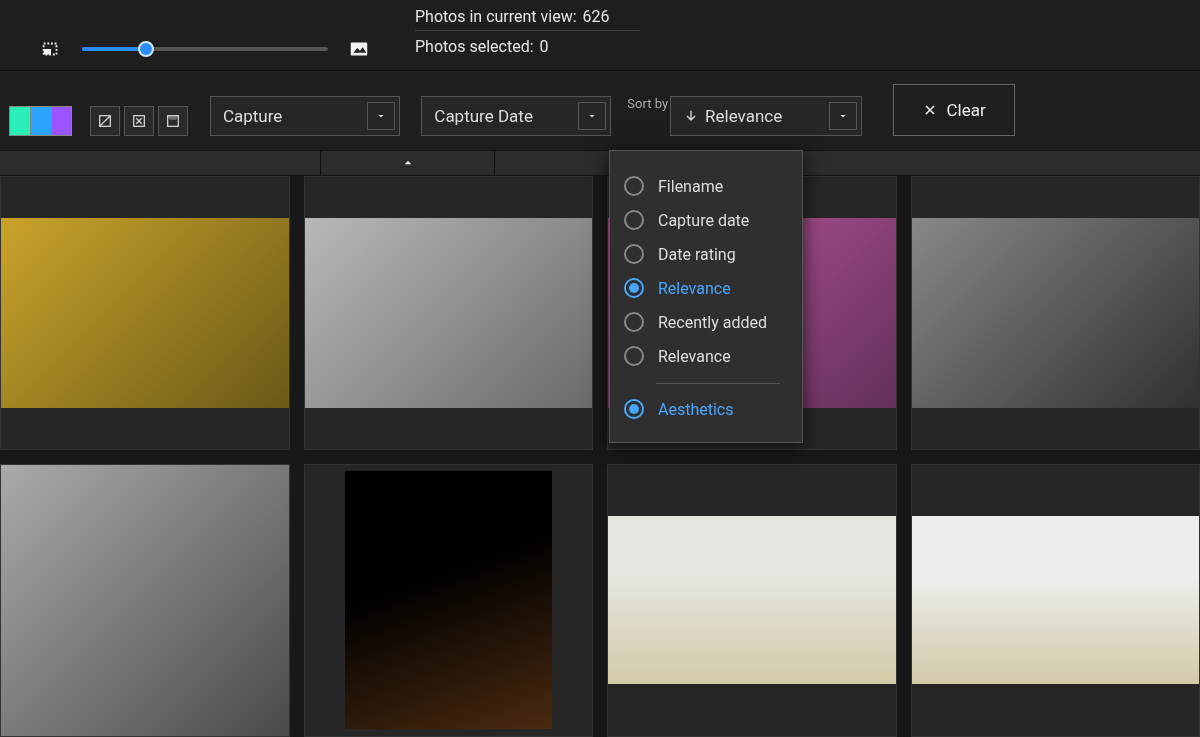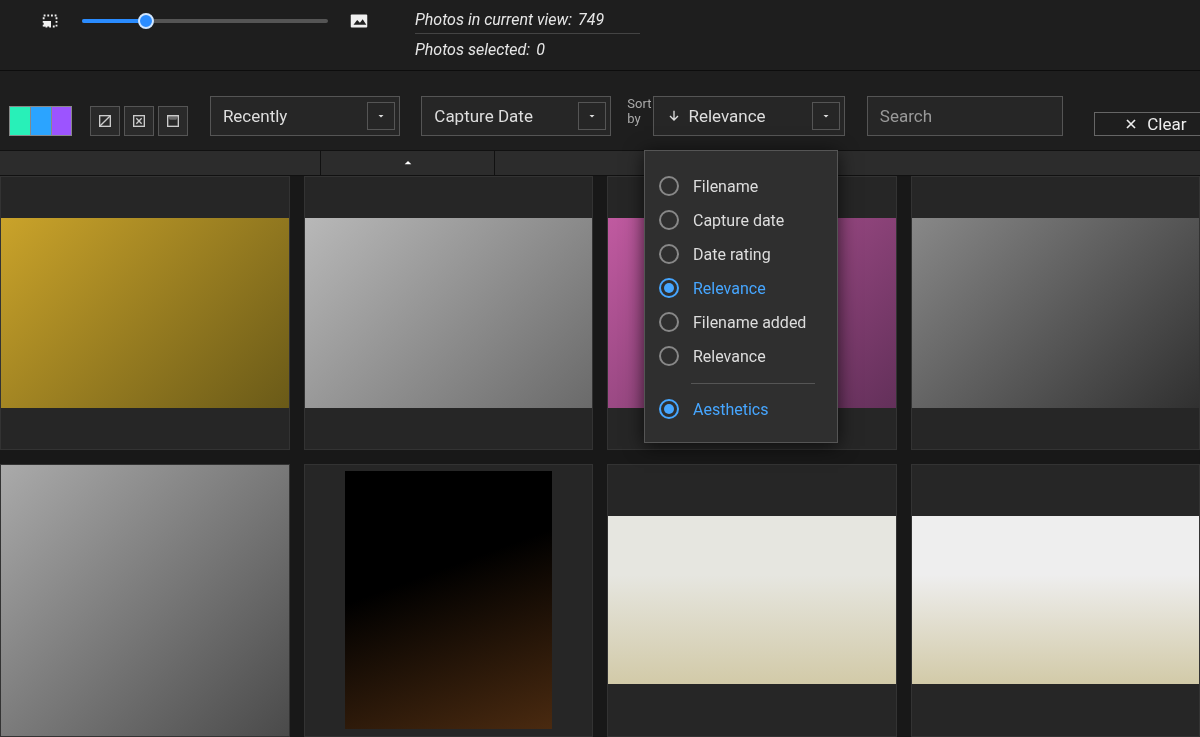--- a/index.html
+++ b/index.html
@@ -10,25 +10,24 @@
     font-family: -apple-system, "Segoe UI", Roboto, sans-serif;
     color: #e6e6e6;
     overflow: hidden;
     font-size: 15px;
   }
   body { position: relative; }
 
   
   .topbar {
     display: flex;
-    align-items: flex-start;
+    align-items: flex-end;
     padding: 10px 18px 10px 40px;
     background: #1e1e1e;
     height: 70px;
-    font-style: italic;
   }
   .topbar .thumbsize {
     display: flex; align-items: center; gap: 20px;
   }
   .icon-sq {
     width: 22px; height: 22px; display: inline-flex; align-items: center; justify-content: center;
     color: #f0f0f0;
   }
   .slider {
     position: relative; width: 246px; height: 4px; background: #555; border-radius: 2px;
@@ -90,21 +89,21 @@
   }
   .combo .dd svg { width: 12px; height:12px; }
   .combo.sort { min-width: 192px; }
   .combo .leading { display:flex; align-items:center; gap:6px; }
 
   .searchbox {
     height: 40px; width: 196px; border: 1px solid #555; background: #262626;
     color: #999; font-size: 17px; padding: 0 12px; display:flex; align-items:center;
   }
   .clearbtn {
-    height: 24px; padding: 0 28px; border: 1px solid #666; background: transparent;
+    height: 52px; padding: 0 28px; border: 1px solid #666; background: transparent;
     color: #eee; font-size: 17px; display:flex; align-items:center; gap:8px;
     margin-left: 10px;
   }
 
   
   .splitter {
     height: 26px; background: #2c2c2c; border-top:1px solid #111; border-bottom:1px solid #111;
     display:flex; align-items:center; justify-content:center;
     position:relative;
   }
@@ -139,21 +138,21 @@
   .cell.r1c3 .ph{background:linear-gradient(135deg,#c05aa0,#63305a);}
   .cell.r1c4 .ph{background:linear-gradient(135deg,#888,#303030);}
   .cell.r2c1 .ph{background:linear-gradient(135deg,#aaa,#4a4a4a);height:100%;}
   .cell.r2c2 .ph{background:linear-gradient(160deg,#000 40%,#4a2a10);height:95%;width:72%;}
   .cell.r2c3 .ph{background:linear-gradient(180deg,#e6e6e0 35%,#d2caa8);height:62%;}
   .cell.r2c4 .ph{background:linear-gradient(180deg,#eee 35%,#d2caa8);height:62%;}
 
   
   .dropdown {
     position:absolute;
-    top: 150px; left: 644px;
+    top: 150px; left: 609px;
     width: 194px;
     background: #2f2f2f;
     border: 1px solid #555;
     padding: 18px 0 16px 0;
     box-shadow: 0 3px 18px rgba(0,0,0,0.7);
     z-index: 50;
   }
   .dd-item {
     display:flex; align-items:center; gap:14px;
     padding: 7px 14px; font-size:16px; color:#ddd;
@@ -192,21 +191,21 @@
           <polygon points="6,16 10,11 13,14 16,10 20,16" fill="#222"></polygon>
         </svg>
     </span>
   </div>
 
   <div class="vdiv"></div>
 
   <div class="status">
     <div class="line">
       <span>Photos in current view:</span>
-      <span>749</span>
+      <span>626</span>
     </div>
     <div class="line">
       <span>Photos selected:</span>
       <span>0</span>
     </div>
   </div>
 </div>
 
 <div class="toolbar">
   <div class="combo-wrap">
@@ -236,21 +235,21 @@
               <path d="M4 4h16l-3 6H7z" fill="currentColor" stroke="none" opacity="0.4"></path>
             </svg>
           </div>
       </div>
     </div>
   </div>
 
   <div class="combo-wrap">
     <div class="combo-label empty">.</div>
     <div class="combo">
-      <span>Recently</span>
+      <span>Capture</span>
       <span class="dd">
           <svg viewBox="0 0 24 24" fill="currentColor">
             <path d="M7 10l5 5 5-5z"></path>
           </svg>
         </span>
     </div>
   </div>
 
   <div class="combo-wrap">
     <div class="combo-label empty">.</div>
@@ -274,26 +273,20 @@
         <span>Relevance</span>
       </span>
       <span class="dd">
           <svg viewBox="0 0 24 24" fill="currentColor">
             <path d="M7 10l5 5 5-5z"></path>
           </svg>
         </span>
     </div>
   </div>
 
-  <div class="combo-wrap">
-    <div class="combo-label empty">.</div>
-    <div class="searchbox">
-      <span style="color:#999;">Search</span>
-    </div>
-  </div>
 
   <div class="combo-wrap">
     <div class="combo-label empty">.</div>
     <div class="clearbtn">
       <svg viewBox="0 0 24 24" width="16" height="16" fill="none" stroke="currentColor" stroke-width="2.5">
           <path d="M6 6l12 12M18 6L6 18"></path>
         </svg>
       <span>Clear</span>
     </div>
   </div>
@@ -346,21 +339,21 @@
     <div class="dd-item">
       <span class="dd-radio"></span>
       <span>Date rating</span>
     </div>
     <div class="dd-item selected">
       <span class="dd-radio"></span>
       <span>Relevance</span>
     </div>
     <div class="dd-item">
       <span class="dd-radio"></span>
-      <span>Filename added</span>
+      <span>Recently added</span>
     </div>
     <div class="dd-item">
       <span class="dd-radio"></span>
       <span>Relevance</span>
     </div>
     <div class="dd-sep"></div>
     <div class="dd-item selected">
       <span class="dd-radio"></span>
       <span>Aesthetics</span>
     </div>

